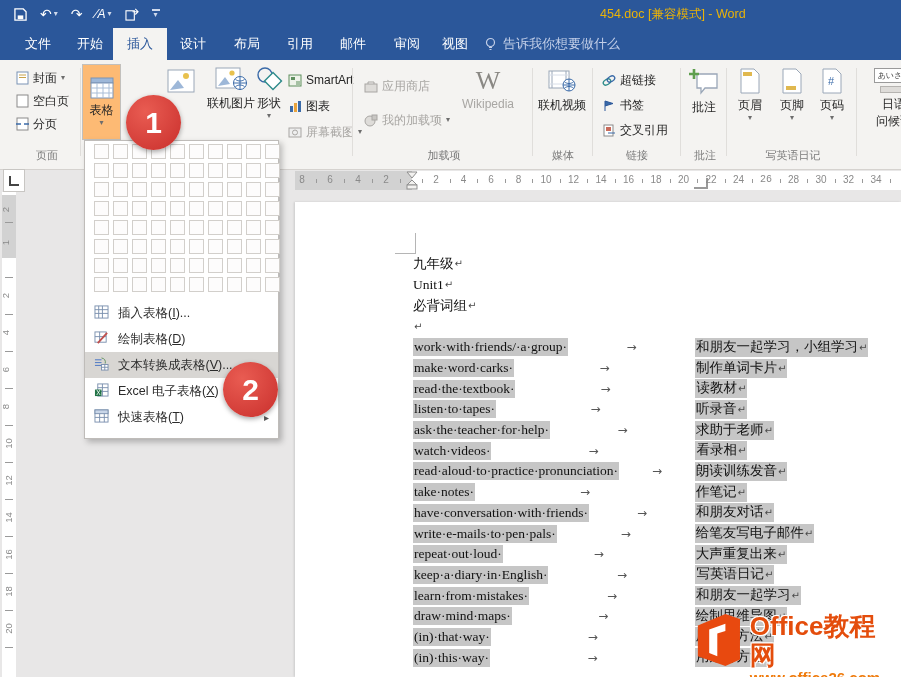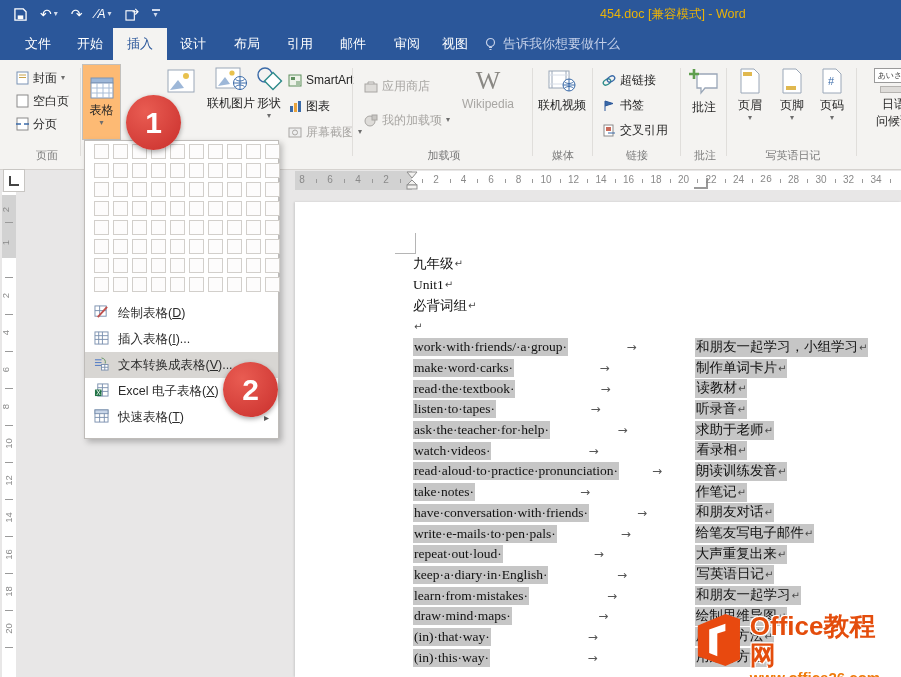--- a/index.html
+++ b/index.html
@@ -677,33 +677,33 @@
       <div class="cell"></div>
       <div class="cell"></div>
       <div class="cell"></div>
       <div class="cell"></div>
       <div class="cell"></div>
       <div class="cell"></div>
     </div>
   <div id="menu-items-host">
       <div class="tmi">
     <span class="mi-ic icon16"><svg width="15" height="14" viewBox="0 0 16 15">
+            <rect x="1" y="1" width="14" height="13" fill="#fff" stroke="#7a8fae"></rect>
+            <path d="M1 5h14M1 9h14M5 1v13M9 1v13" stroke="#7a8fae" fill="none"></path>
+          </svg></span>
+    <span class="mi-label">插入表格(<u>I</u>)...</span>
+    <span class="mi-sub"></span>
+  </div>
+      <div class="tmi">
+    <span class="mi-ic icon16"><svg width="15" height="14" viewBox="0 0 16 15">
             <rect x="1" y="1" width="12" height="11" fill="#fff" stroke="#7a8fae"></rect>
             <path d="M1 6h12M6 1v11" stroke="#7a8fae"></path>
             <path d="M4 13 L14 2" stroke="#c0504d" stroke-width="2"></path>
           </svg></span>
     <span class="mi-label">绘制表格(<u>D</u>)</span>
-    <span class="mi-sub"></span>
-  </div>
-      <div class="tmi">
-    <span class="mi-ic icon16"><svg width="15" height="14" viewBox="0 0 16 15">
-            <rect x="1" y="1" width="14" height="13" fill="#fff" stroke="#7a8fae"></rect>
-            <path d="M1 5h14M1 9h14M5 1v13M9 1v13" stroke="#7a8fae" fill="none"></path>
-          </svg></span>
-    <span class="mi-label">插入表格(<u>I</u>)...</span>
     <span class="mi-sub"></span>
   </div>
       <div class="tmi hl">
     <span class="mi-ic icon16"><svg width="15" height="14" viewBox="0 0 16 15">
             <path d="M1 3h7M1 6h7M1 9h7" stroke="#4472c4"></path>
             <path d="M8 1 q5 1 4 6" fill="none" stroke="#5e8f5e"></path>
             <rect x="8" y="8" width="7" height="6" fill="#fff" stroke="#7a8fae"></rect>
             <path d="M8 11h7M11.5 8v6" stroke="#7a8fae"></path>
           </svg></span>
     <span class="mi-label">文本转换成表格(<u>V</u>)...</span>

